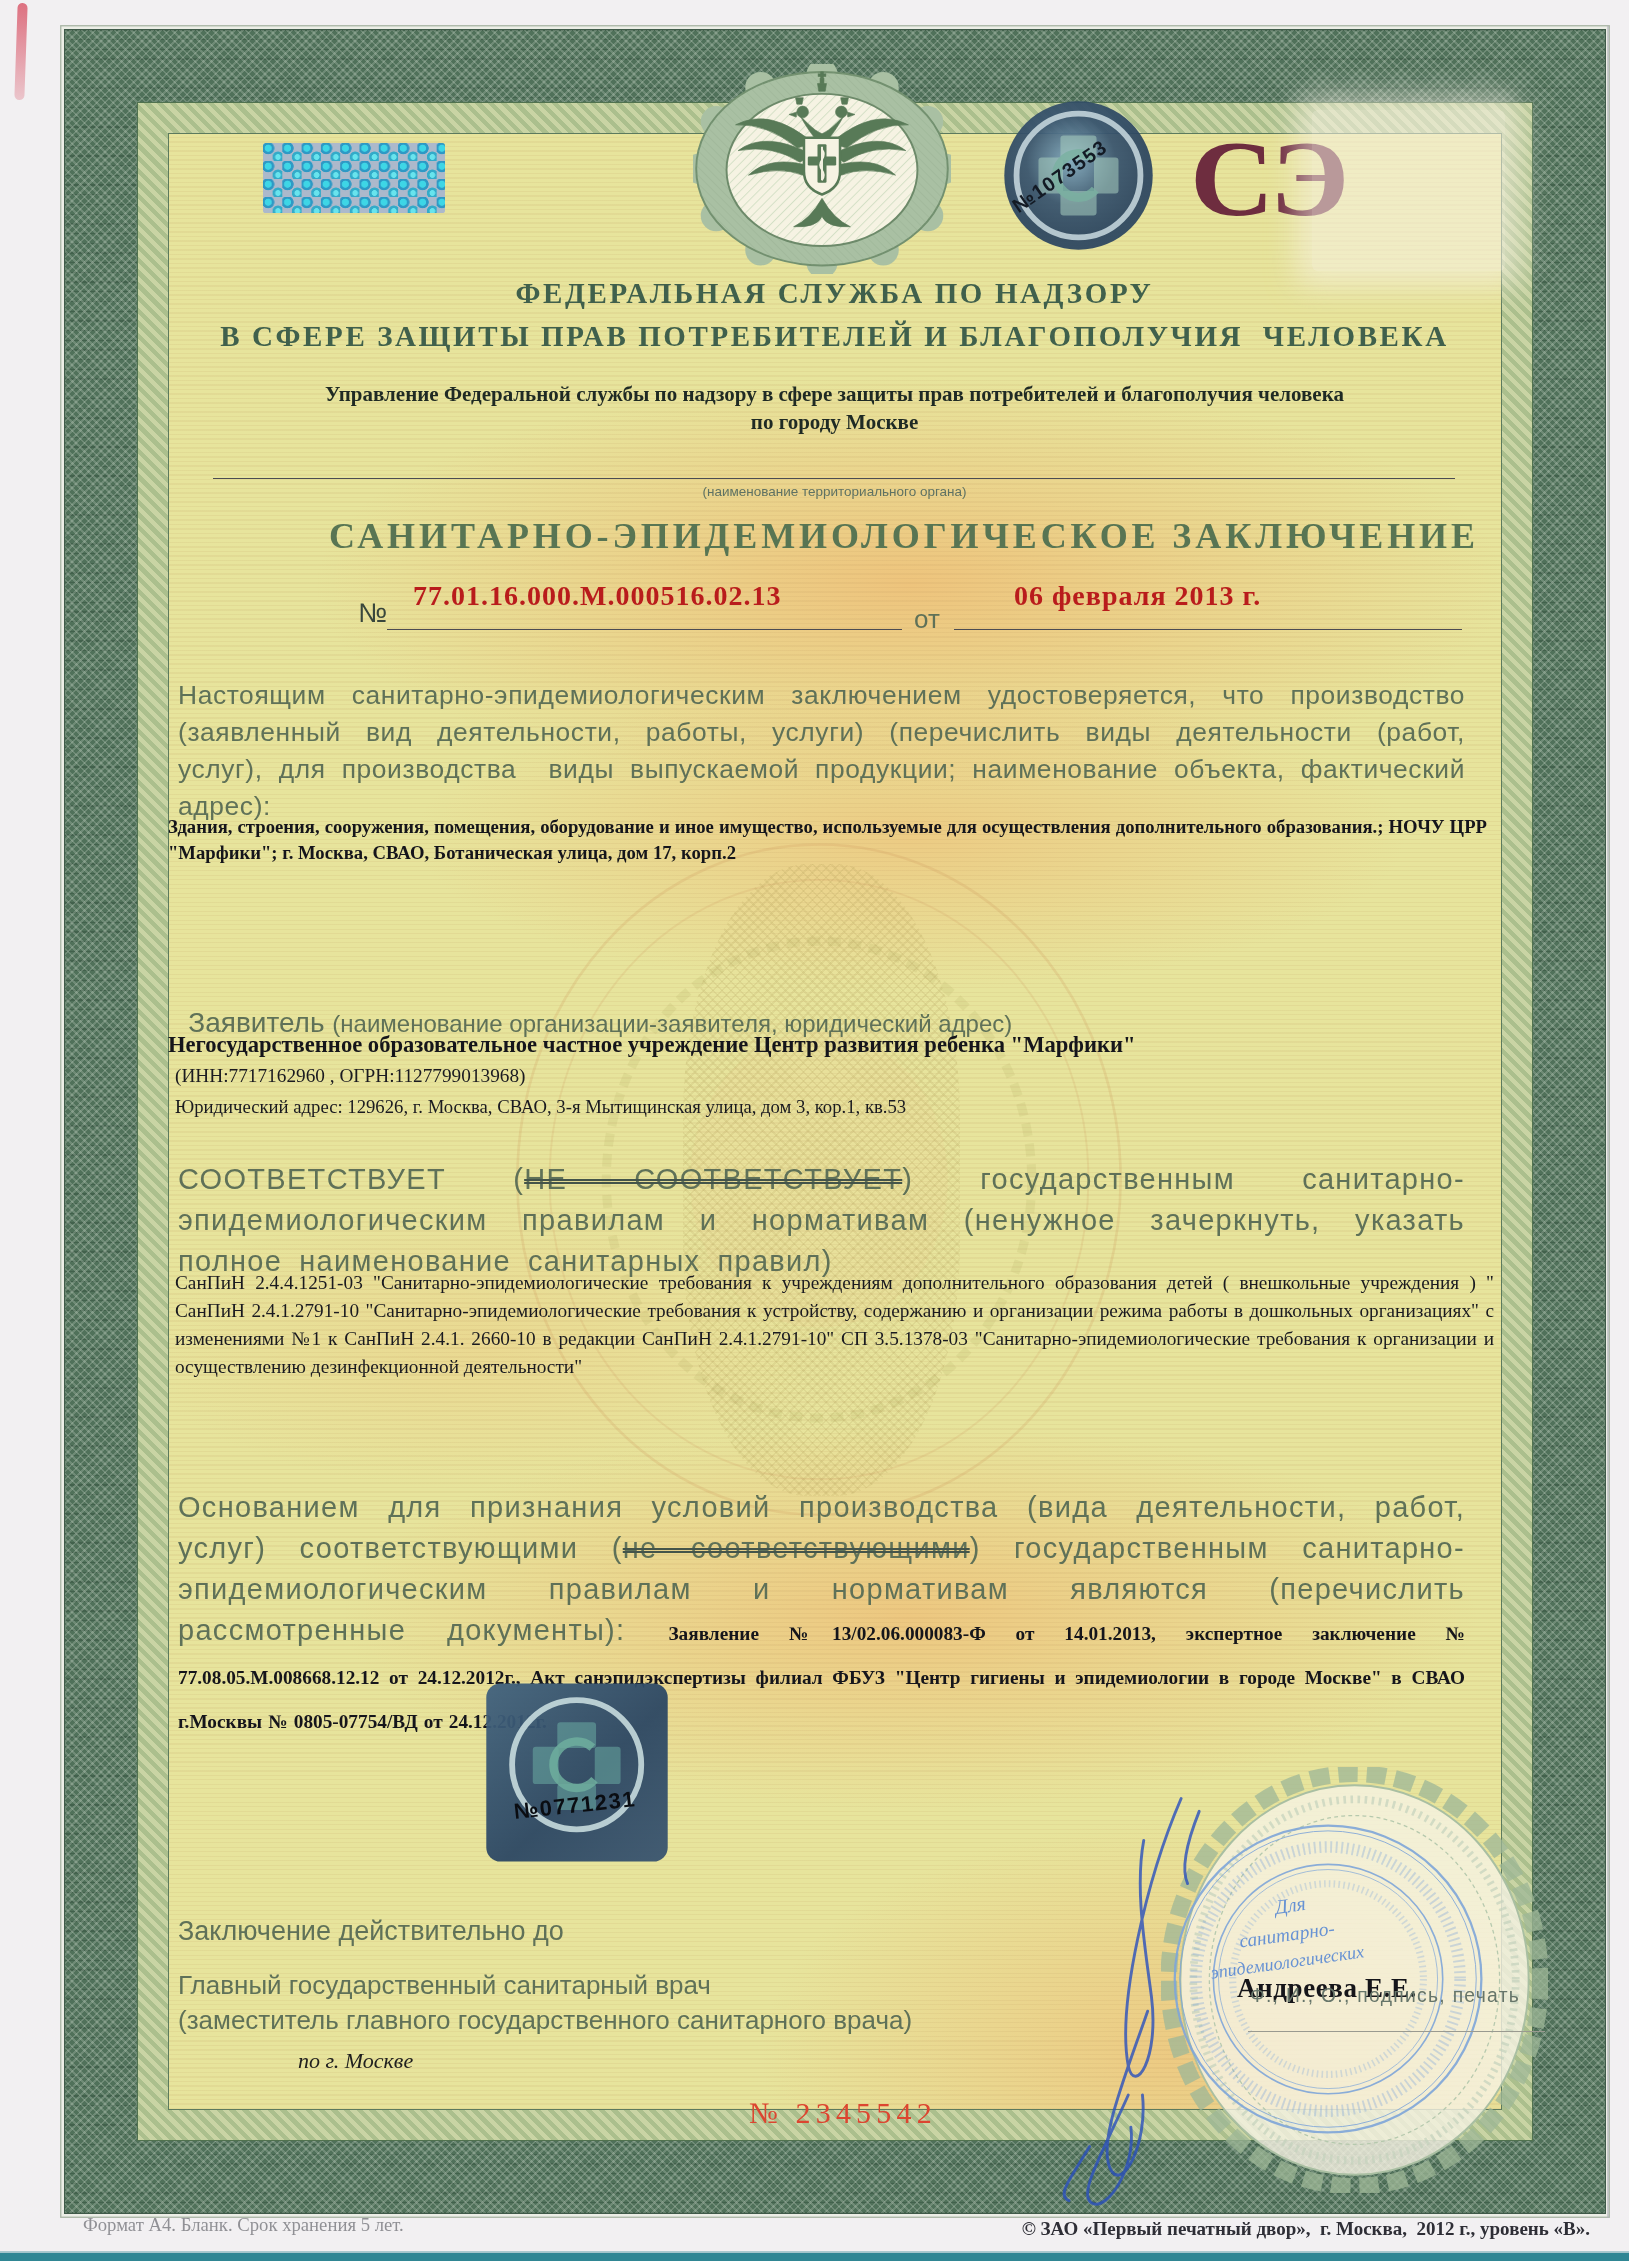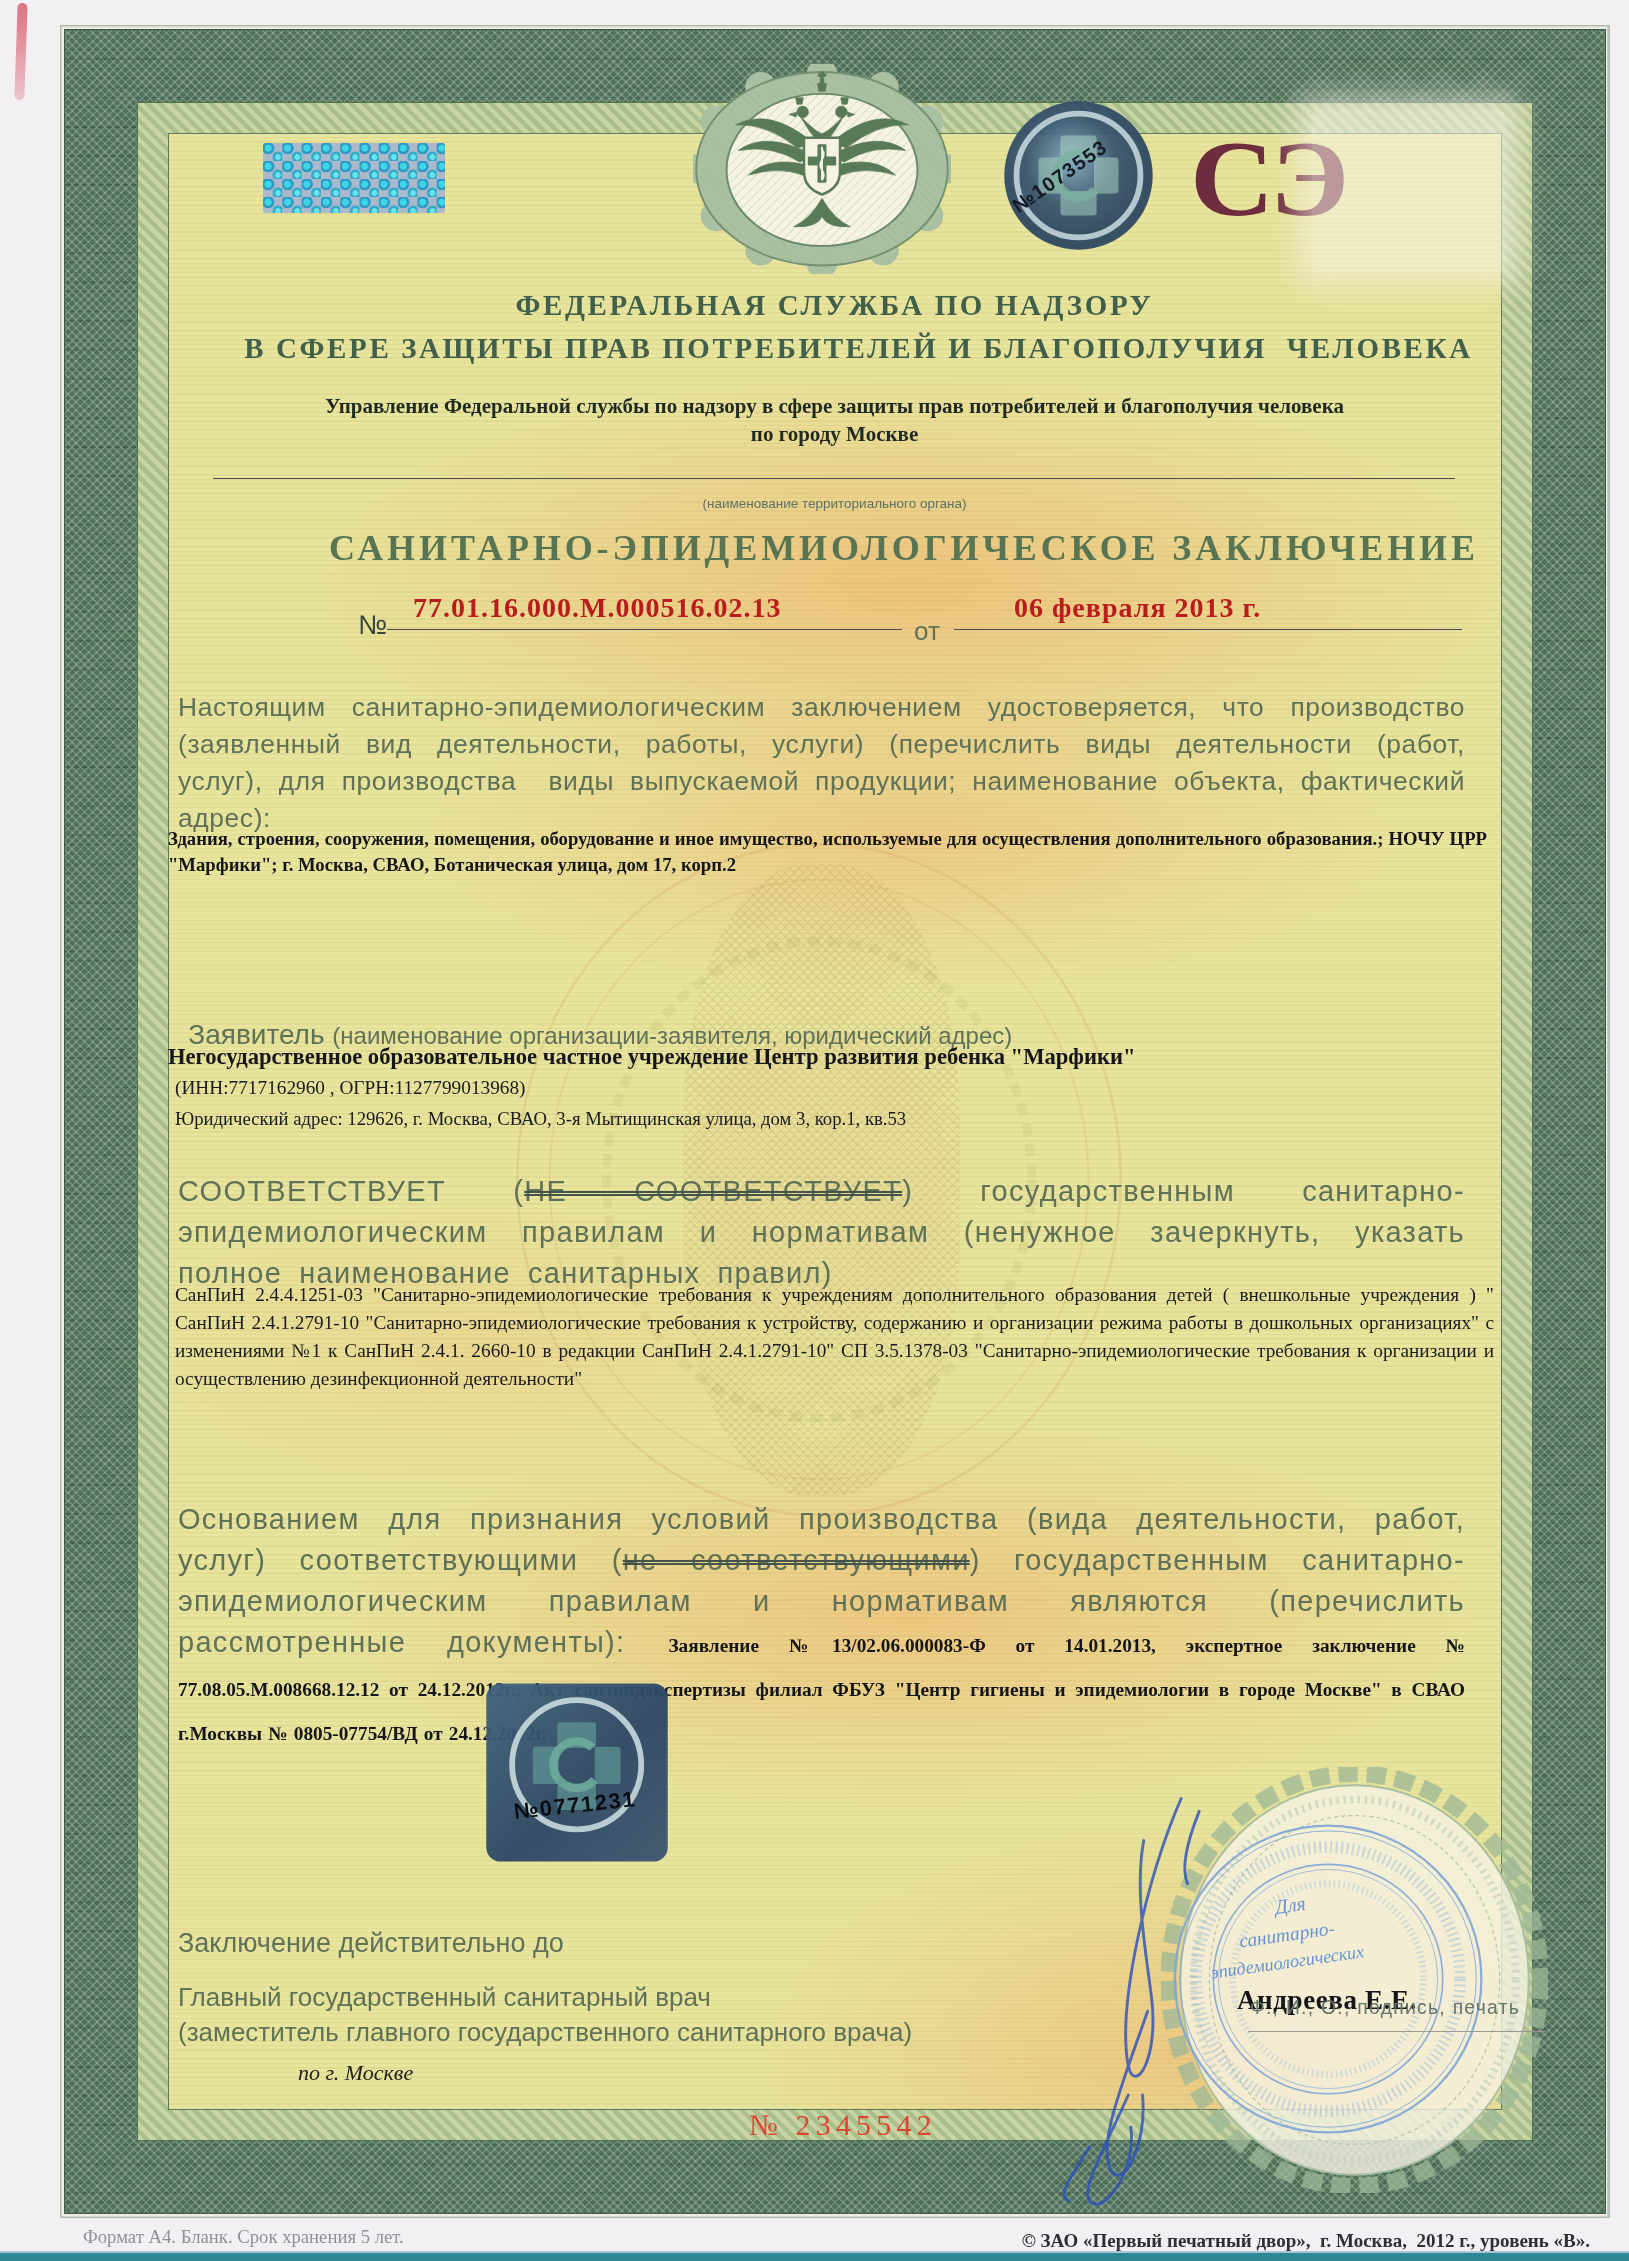--- a/index.html
+++ b/index.html
@@ -1,19 +1,19 @@
 <!DOCTYPE html>
 <html style="font-size:10.3px"><head>
 <meta charset="utf-8">
 <style>
   html,body{margin:0;padding:0;background:#e9e7ea;}
   .page{position:relative;width:1630px;height:2261px;background:#f2f0f2;overflow:hidden;
         font-family:"Liberation Serif",serif;}
   .abs{position:absolute;}
-  .t{position:absolute;white-space:pre-wrap;margin-top:12px;}
+  .t{position:absolute;white-space:pre-wrap;}
 
   
   .red-mark{left:15.5px;top:2.6px;width:10.3px;height:97px;
     background:linear-gradient(180deg,rgba(214,70,90,.75),rgba(214,70,90,.25));
     transform:rotate(2deg);border-radius:5.2px;}
   .bottom-strip{left:0;top:2253px;width:1630px;height:8.4px;background:#2f8694;
     box-shadow:0 -1.9px 0 rgba(143,185,192,.8);}
   .right-edge{left:1607px;top:26px;width:1.9px;height:2192px;background:rgba(180,180,186,.6);}
 
   
@@ -188,21 +188,21 @@
         <rect x="89" y="141" width="56" height="38" rx="5"></rect>
     </g>
     <circle cx="117" cy="117" r="34" fill="none" stroke="#79b0a0" stroke-width="14" stroke-dasharray="160 55" transform="rotate(40 117 117)" opacity=".8"></circle>
     <text x="24" y="176" transform="rotate(-35 24 176)" font-family="Liberation Sans, sans-serif" font-weight="bold" font-size="31" letter-spacing="2" fill="#131a24">№1073553</text>
   </svg>
 
   <div class="abs se-logo">СЭ</div>
   <div class="abs pale-blob"></div>
 
   <div class="t hline" style="top:277px;">ФЕДЕРАЛЬНАЯ СЛУЖБА ПО НАДЗОРУ</div>
-  <div class="t hline" style="top:320px;padding-left:24px;">В СФЕРЕ ЗАЩИТЫ ПРАВ ПОТРЕБИТЕЛЕЙ И БЛАГОПОЛУЧИЯ  ЧЕЛОВЕКА</div>
+  <div class="t hline" style="top:320px;">В СФЕРЕ ЗАЩИТЫ ПРАВ ПОТРЕБИТЕЛЕЙ И БЛАГОПОЛУЧИЯ  ЧЕЛОВЕКА</div>
   <div class="t dept" style="top:382px;">Управление Федеральной службы по надзору в сфере защиты прав потребителей и благополучия человека</div>
   <div class="t dept" style="top:410px;">по городу Москве</div>
   <div class="abs rule" style="left:213px;top:478px;width:1242px;"></div>
   <div class="t small-caption" style="top:484px;">(наименование территориального органа)</div>
 
   <div class="t doc-title" style="top:515px;">САНИТАРНО-ЭПИДЕМИОЛОГИЧЕСКОЕ ЗАКЛЮЧЕНИЕ</div>
   <div class="t num" style="left:413px;top:580px;">77.01.16.000.М.000516.02.13</div>
   <div class="t form-green" style="left:358px;top:598px;font-size:27px;color:#39463c;">№</div>
   <div class="abs rule" style="left:387px;top:629px;width:515px;"></div>
   <div class="t form-green" style="left:914px;top:604px;font-size:26px;">от</div>

